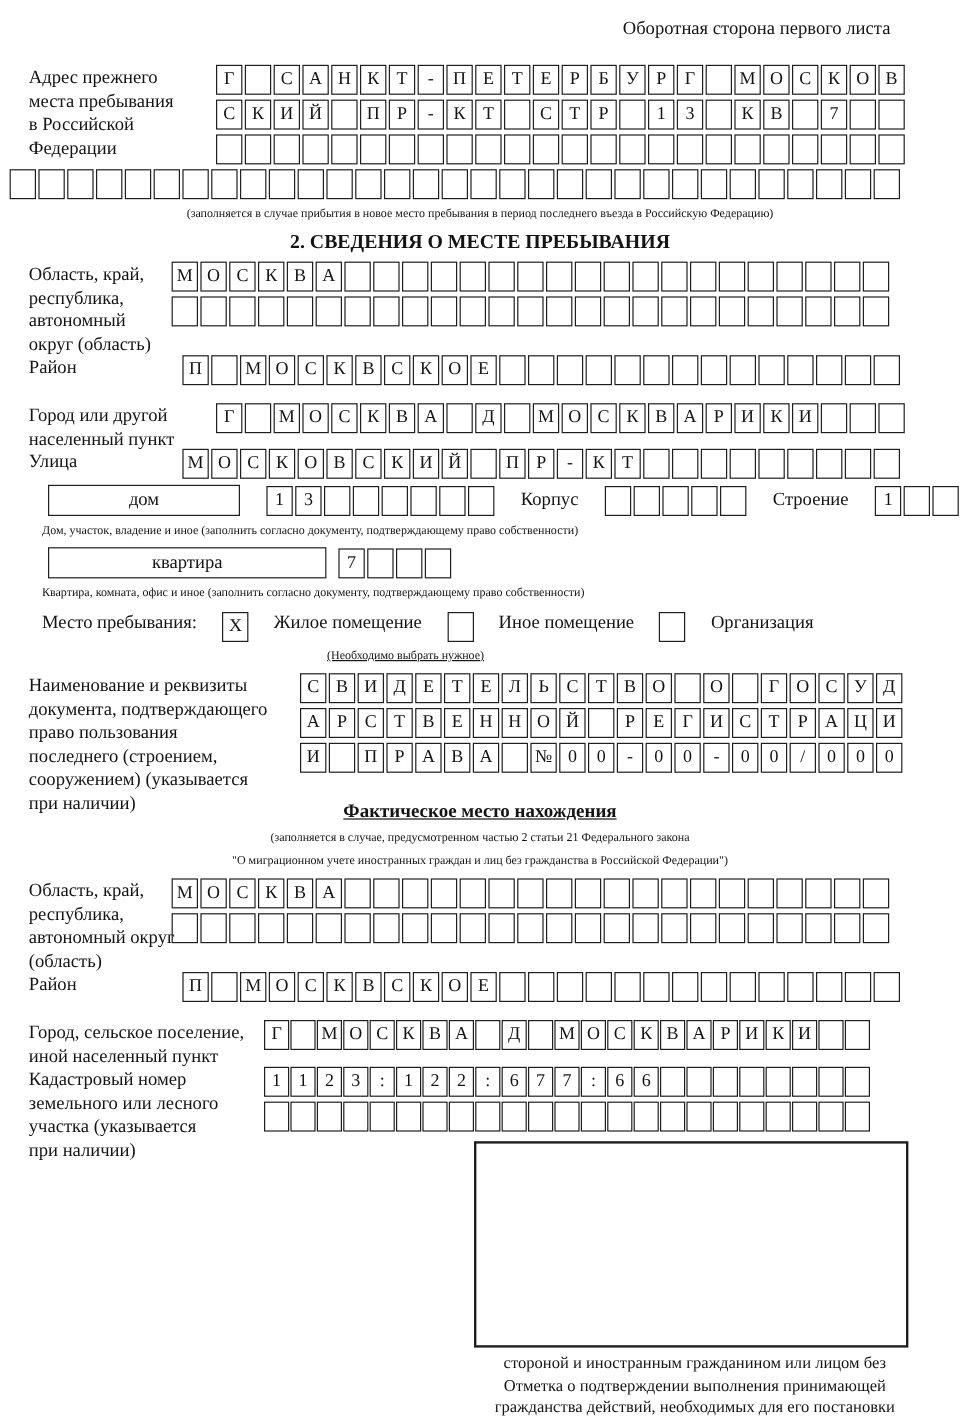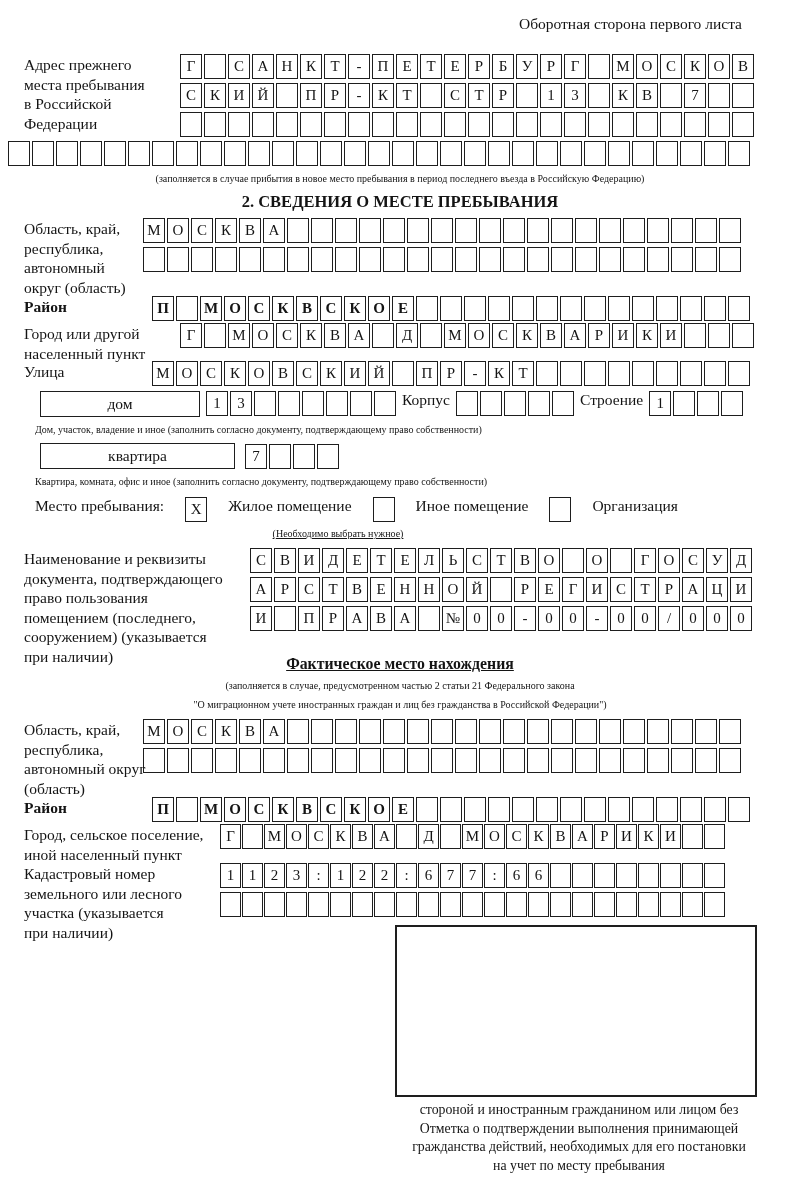--- a/index.html
+++ b/index.html
@@ -37,31 +37,31 @@
   .ml-city   { margin-left:172px; }
   .ml-street { margin-left:144px; }
   .ml-doc    { margin-left:242px; }
   .ml-city3  { margin-left:212px; }
 
   .grp-addr    { margin-top:21px; }
   .row4        { margin-top:4px; }
   .note-top    { margin-top:3px; }
   .title-sec2  { margin:4px 0 6px; }
   .grp-region  { margin-bottom:24px; }
-  .grp-raion   { margin-bottom:2px;font-weight:bold; }
+  .grp-raion   { margin-bottom:15px; }
   .grp-city    { margin-bottom:13px; }
   .grp-street  { margin-bottom:5px; }
 
-  .houserow { display:flex; gap:6px; margin:0 0 3px 32px; }
+  .houserow { display:flex; align-items:center; gap:22px; margin:0 0 3px 32px; }
   .widebox {
     flex:none; height:26px; border:1.8px solid #1e1e1e;
     display:flex; align-items:center; justify-content:center; font-size:15.5px;
   }
   .box-dom { width:160px; }
-  .box-kv  { width:195px; }
+  .box-kv  { width:232px; }
   .inline-label { font-size:15.5px; white-space:nowrap; }
   .note-left { padding-left:27px; }
   .aptrow { display:flex; align-items:center; gap:10px; margin:4px 0 3px 32px; }
 
   .chkrow { margin:6px 0 2px; padding-left:27px; display:flex; gap:21px; font-size:15.5px; }
   .chk {
     flex:none; width:22px; height:25px; border:1.8px solid #1e1e1e;
     display:flex; align-items:center; justify-content:center; font-size:15px;
   }
   .chknote { width:480px; margin-left:90px; text-align:center;text-decoration:underline; }
@@ -424,21 +424,21 @@
     <span class="chk"></span>
     <span>Организация</span>
   </div>
   <div class="note chknote">(Необходимо выбрать нужное)</div>
 
   <div class="group grp-doc">
     <div class="glabel">
         <div>Наименование и реквизиты</div>
         <div>документа, подтверждающего</div>
         <div>право пользования</div>
-        <div>помещением (последнего,</div>
+        <div>последнего (строением,</div>
         <div>сооружением) (указывается</div>
         <div>при наличии)</div>
       </div>
     <div class="rows ml-doc">
       <div class="cellrow">
           <span class="cell">С</span>
           <span class="cell">В</span>
           <span class="cell">И</span>
           <span class="cell">Д</span>
           <span class="cell">Е</span>

